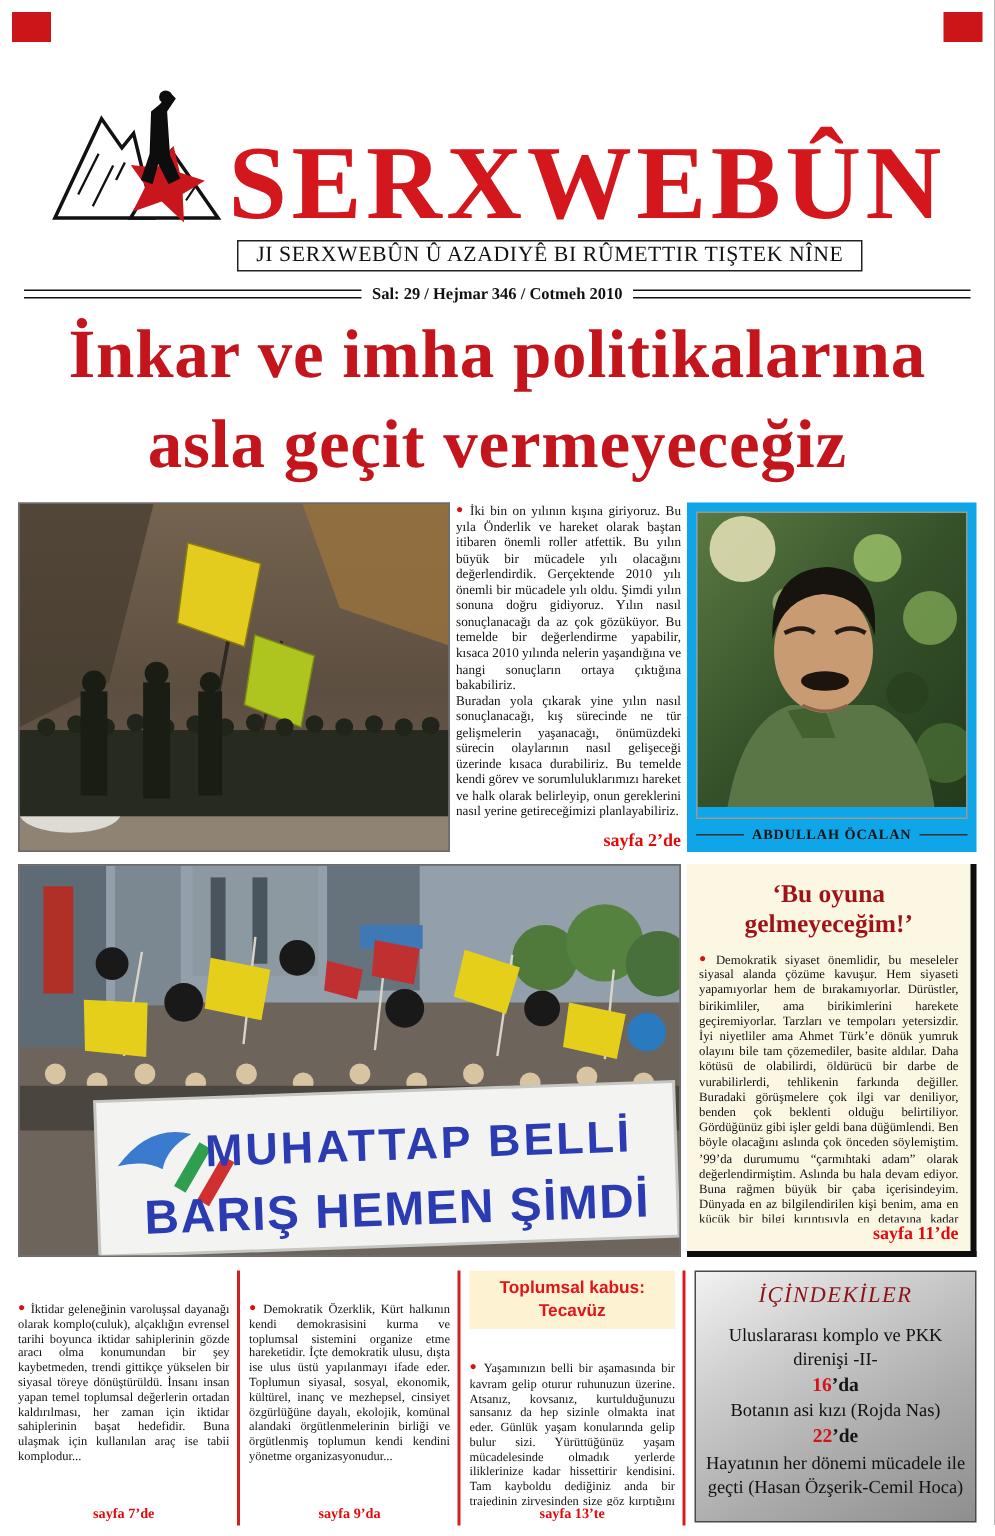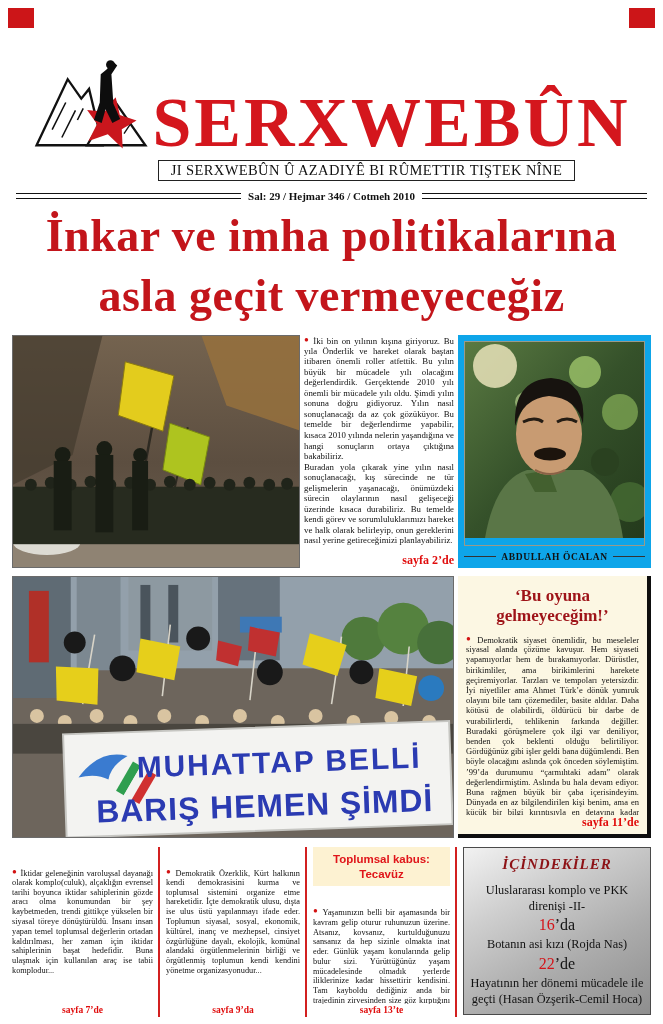--- a/index.html
+++ b/index.html
@@ -50,23 +50,23 @@
   .teaser{display:flex;flex-direction:column;overflow:hidden;padding:0 5px 0 0;}
   .row3 > .bl{border-left:2px solid #d22020;padding-left:6px;}
   .teaser-title{background:#fdf2d2;color:#e0151a;font-family:"Liberation Sans",sans-serif;
                 font-weight:bold;font-size:11.5px;text-align:center;padding:5px 2px;line-height:1.3;white-space:pre-line;}
   .teaser-body{flex:1;overflow:hidden;font-size:8.3px;line-height:1.18;text-align:justify;margin-top:20px;}
   .tref{text-align:center;color:#e00c0c;font-weight:bold;font-size:9.5px;line-height:1.3;}
 
   .contents-wrap{display:flex;flex-direction:column;}
   .contents-box{height:150px;background:linear-gradient(150deg,#f2f2f2 0%,#cfcfcf 30%,#ababab 65%,#8e8e8e 100%);
                 border:1px solid #4a4a4a;padding:8px 6px;text-align:center;overflow:hidden;}
-  .contents-title{color:#8d1216;font-weight:bold;font-style:italic;font-size:15px;letter-spacing:1px;margin-bottom:9px;}
+  .contents-title{color:#8d1216;font-weight:normal;font-style:italic;font-size:15px;letter-spacing:1px;margin-bottom:9px;}
   .c-item{font-size:12.3px;line-height:1.32;}
-  .c-page{font-weight:normal;font-size:16px;line-height:1.4;}
+  .c-page{font-weight:bold;font-size:13px;line-height:1.4;}
   .c-num{color:#d41318;}
   .c-suf{color:#141414;}
 </style>
 </head>
 <body>
 
 <div class="page">
 
   <div class="corner left"></div>
   <div class="corner right"></div>

